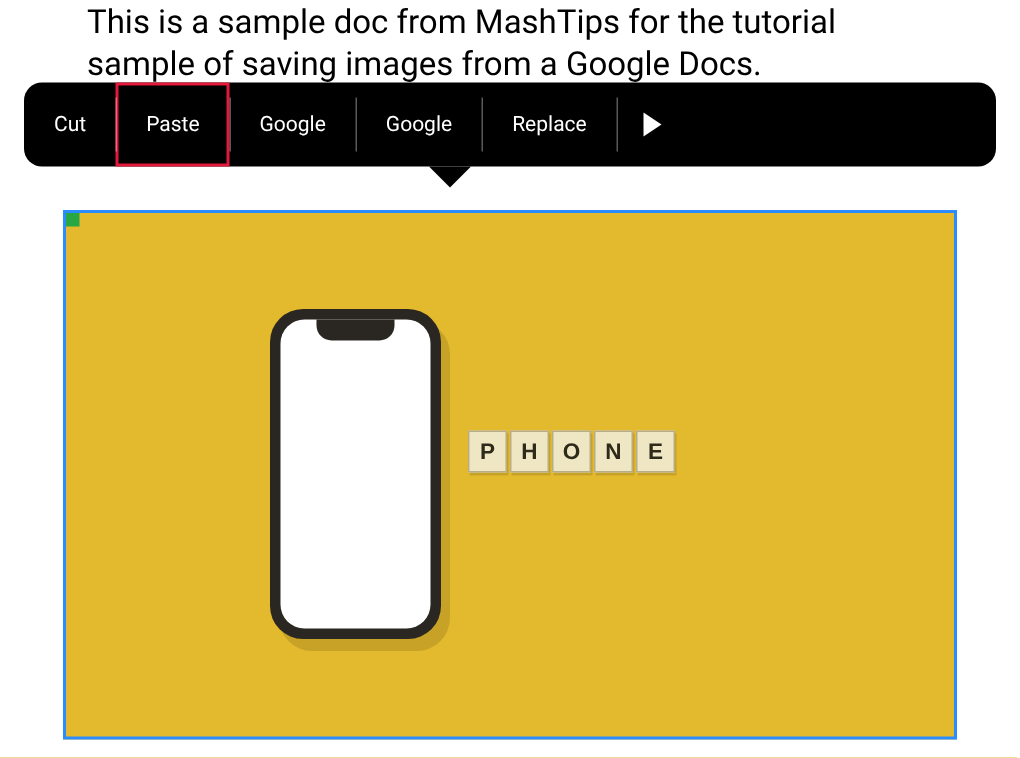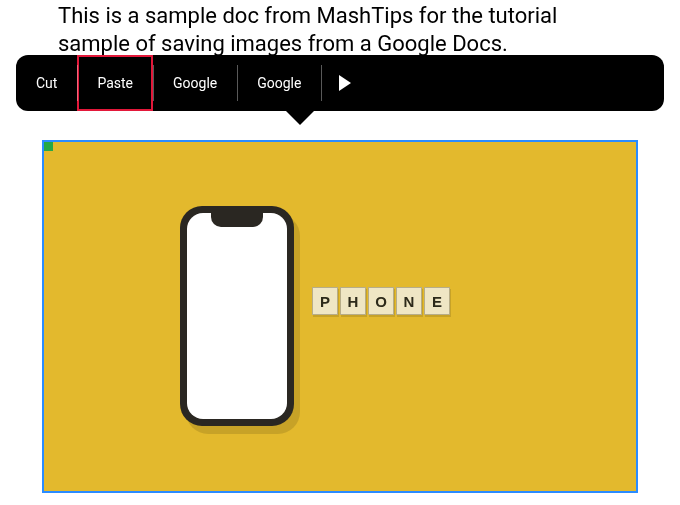--- a/index.html
+++ b/index.html
@@ -159,20 +159,23 @@
   </div>
   <div class="menu-item highlighted">
     <span>Paste</span>
   </div>
   <div class="menu-item">
     <span>Google</span>
   </div>
   <div class="menu-item">
     <span>Google</span>
   </div>
+  <div class="menu-item">
+    <span>Replace</span>
+  </div>
   <div class="menu-item menu-arrow">
     <span class="arrow-icon"></span>
   </div>
 </div>
 <div class="menu-pointer"></div>
 
 <div class="image-frame">
   <div class="rotation-handle"></div>
   <div class="phone">
     <div class="phone-screen">

